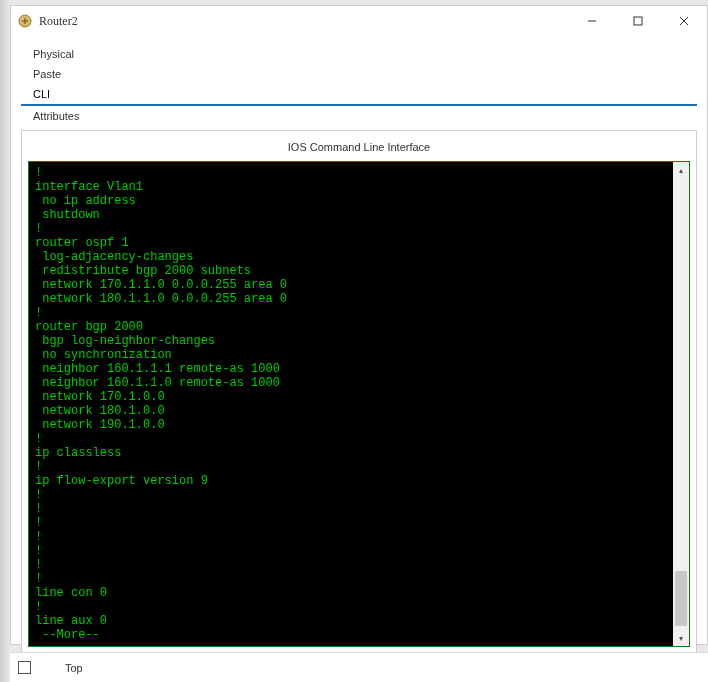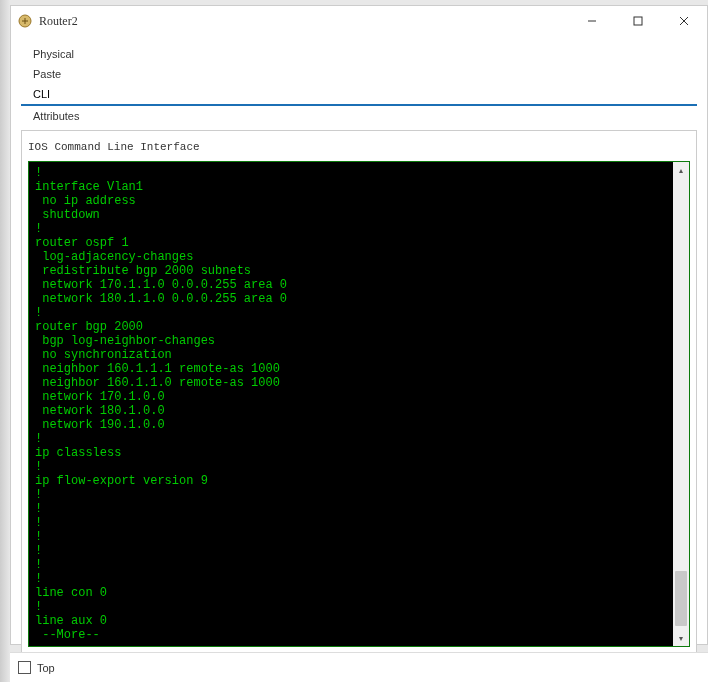--- a/index.html
+++ b/index.html
@@ -76,24 +76,24 @@
   .content-area {
     flex: 1;
     margin: 4px 10px 10px 10px;
     border: 1px solid #ccc;
     background: #fff;
     display: flex;
     flex-direction: column;
     padding: 6px;
   }
   .cli-heading {
+    text-align: center;
     font-size: 11px;
     color: #333;
     padding: 4px 0 8px 0;
-    font-family: Liberation Mono, monospace;
   }
   .terminal-wrap {
     position: relative;
     flex: 1;
     border: 1px solid #0c7a0c;
     background: #000;
     display: flex;
   }
   .terminal {
     flex: 1;
@@ -156,21 +156,21 @@
     display: flex;
     align-items: center;
     padding-left: 8px;
   }
   .checkbox {
     width: 13px; height: 13px;
     border: 1px solid #555;
     margin-right: 6px;
     cursor: pointer;
   }
-  .checkbox-label { font-size: 11px; color: #333; }
+  .checkbox-label { font-size: 11px; color: #333; margin-left: 28px; }
 </style>
 </head>
 <body>
 
 <div class="left-shadow"></div>
 
 <div class="window">
   <div class="titlebar">
     <span class="titlebar-icon">
       <svg viewBox="0 0 16 16">

